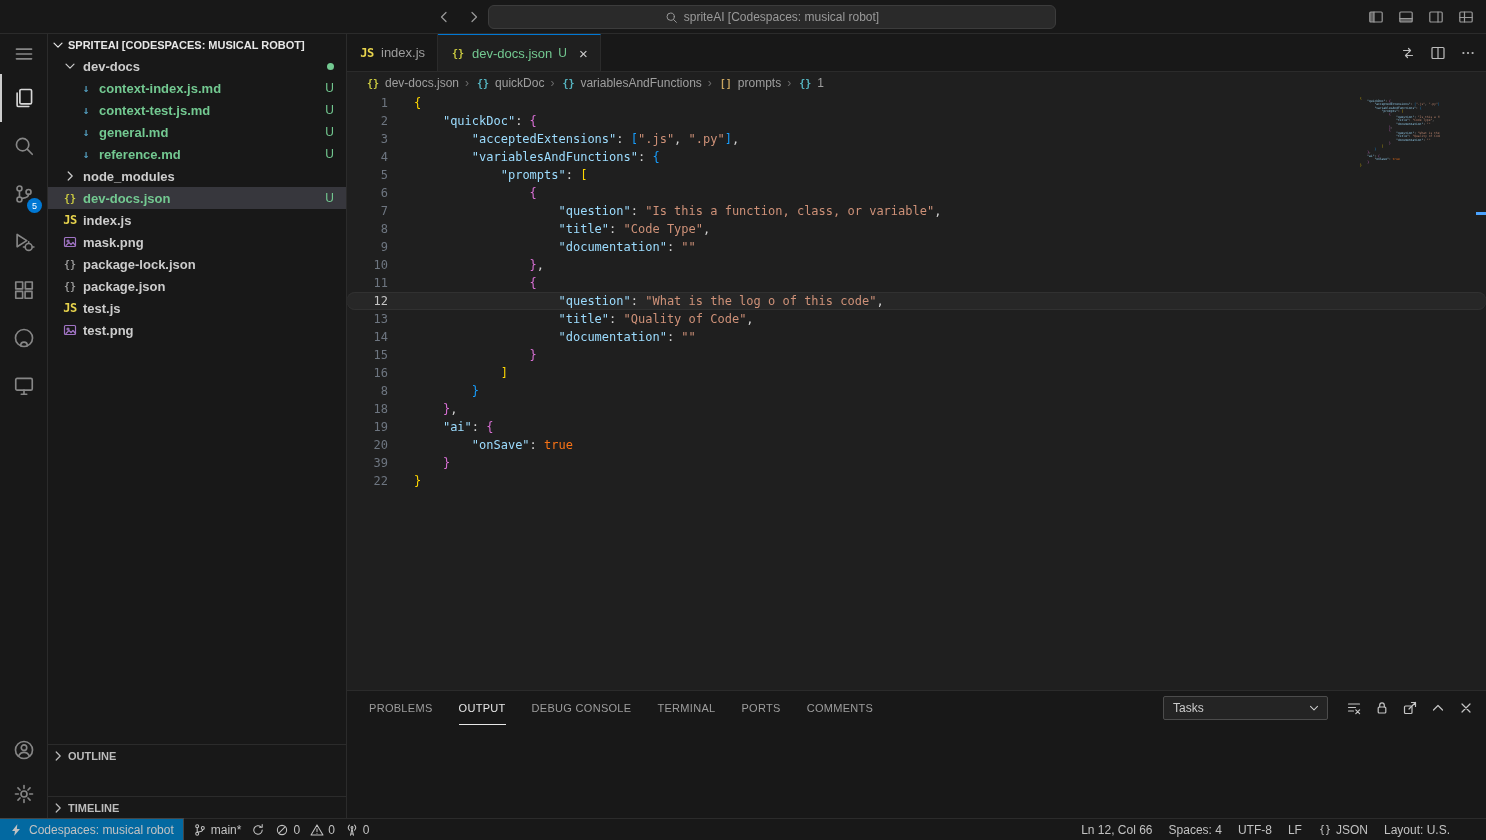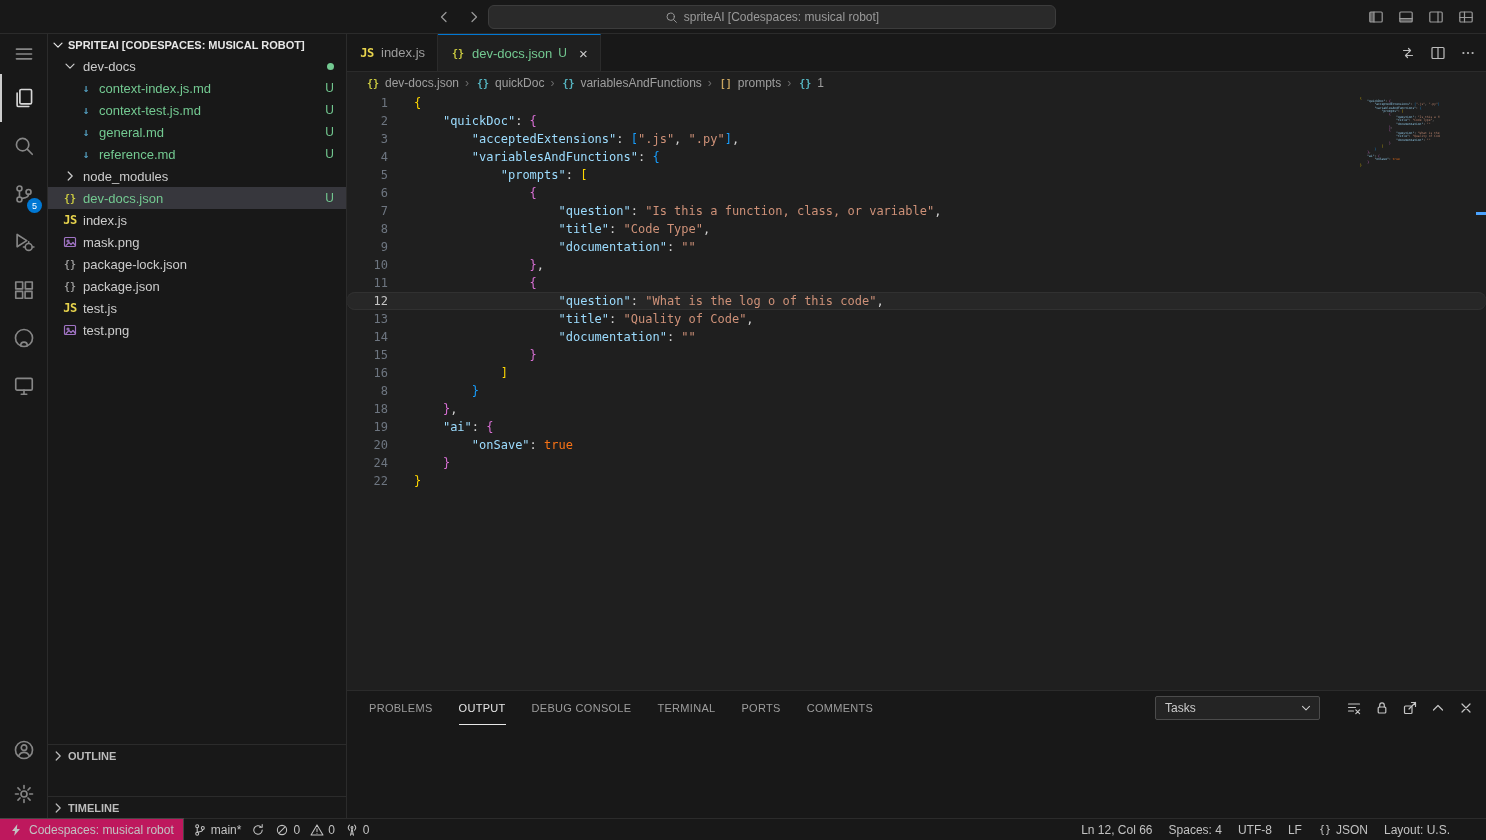--- a/index.html
+++ b/index.html
@@ -33,21 +33,21 @@
   .sidebar{position:absolute;top:34px;left:48px;width:299px;bottom:22px;background:#181818;
     border-right:1px solid #2b2b2b;display:flex;flex-direction:column;}
   .sb-header{height:38px;display:flex;align-items:center;justify-content:space-between;
     padding:0 14px 0 20px;font-size:11px;color:#bcbcbc;}
   .sb-more{color:#bcbcbc;cursor:pointer;}
   .sb-project{height:21px;display:flex;align-items:center;font-weight:700;font-size:11px;
     color:#e7e7e7;padding-left:2px;gap:2px;cursor:pointer;}
   .tree{flex:1;overflow:hidden;}
   .tree-row{height:22px;display:flex;align-items:center;gap:5px;padding-right:12px;cursor:pointer;}
   .tree-row.selected{background:#37373d;}
-  .tree-row .label{flex:1;white-space:nowrap;overflow:hidden;color:#cccccc;}
+  .tree-row .label{flex:1;white-space:nowrap;overflow:hidden;color:#cccccc;font-weight:bold;}
   .tree-row .label.green{color:#73c991;}
   .badge-u{color:#73c991;font-size:12px;}
   .gdot{width:7px;height:7px;border-radius:50%;background:#73c991;}
   .sb-section{height:22px;border-top:1px solid #2b2b2b;display:flex;align-items:center;
     font-size:11px;font-weight:700;color:#bcbcbc;gap:2px;padding-left:2px;cursor:pointer;margin-top:30px;}
 
   
   .mainarea{position:absolute;top:34px;left:347px;right:0;bottom:22px;display:flex;
     flex-direction:column;background:#1f1f1f;}
   .tabbar{height:38px;background:#181818;display:flex;border-bottom:1px solid #2b2b2b;position:relative;flex:none;}
@@ -77,36 +77,36 @@
   .minimap{position:absolute;top:3px;right:46px;width:80px;overflow:hidden;opacity:.85;}
   .mm-line{font-size:3px;line-height:3.2px;white-space:pre;}
   .ruler-mark{position:absolute;right:0;top:118px;width:10px;height:3px;background:#4aa3ff;}
 
   
   .panel{height:128px;border-top:1px solid #2b2b2b;background:#181818;display:flex;flex-direction:column;flex:none;}
   .panel-header{height:34px;display:flex;align-items:center;padding:0 12px 0 22px;flex:none;}
   .p-tab{font-size:11px;color:#9d9d9d;margin-right:26px;height:34px;display:flex;align-items:center;
     letter-spacing:.3px;border-bottom:1px solid transparent;cursor:pointer;}
   .p-tab.active{color:#e7e7e7;border-bottom-color:#e7e7e7;}
-  .panel-actions{margin-left:auto;display:flex;align-items:center;gap:20px;color:#c5c5c5;}
+  .panel-actions{margin-left:auto;display:flex;align-items:center;gap:12px;color:#c5c5c5;}
   .panel-actions .icon{width:16px;height:16px;cursor:pointer;}
   .tasks-select{width:165px;height:24px;background:#242424;border:1px solid #4c4c4c;border-radius:2px;
     display:flex;align-items:center;justify-content:space-between;padding:0 6px 0 9px;
     font-size:12px;color:#cccccc;cursor:pointer;margin-right:6px;}
   .tasks-select .icon{width:14px;height:14px;}
   .panel-body{flex:1;background:#181818;}
 
   
   .statusbar{position:absolute;left:0;right:0;bottom:0;height:22px;background:#181818;
     border-top:1px solid #2b2b2b;display:flex;align-items:center;font-size:12px;color:#c2c2c2;}
   .sb-left{display:flex;align-items:center;gap:10px;height:100%;}
   .sb-right{margin-left:auto;display:flex;align-items:center;gap:16px;padding-right:36px;}
   .st-item{display:flex;align-items:center;gap:4px;height:22px;cursor:pointer;white-space:nowrap;}
   .st-item .icon{width:14px;height:14px;}
-  .st-item.boxed{background:#be185d;outline:1px solid #454545;padding:8px 9px;gap:6px;}
+  .st-item.boxed{background:#0369a1;outline:1px solid #454545;padding:8px 9px;gap:6px;}
 
   
   .icon{display:inline-flex;width:16px;height:16px;align-items:center;justify-content:center;flex:none;}
   .icon svg{width:100%;height:100%;}
   .fi{display:inline-block;width:16px;text-align:center;font-weight:700;
     font-family:"DejaVu Sans Mono",monospace;}
   .fi.md{color:#519aba;font-size:11px;}
   .fi.js{color:#e8d44d;font-size:12px;letter-spacing:-.5px;text-align:center;}
   .fi.json{color:#cbcb41;font-size:10px;}
   .fi.jsong{color:#9a9a9a;font-size:10px;}
@@ -556,21 +556,21 @@
           </div>
           <div class="code-line">
             <span class="ln">19</span>
             <span class="lc"><span class="tok-p">    </span><span class="tok-k">"ai"</span><span class="tok-p">: </span><span class="tok-b2">{</span></span>
           </div>
           <div class="code-line">
             <span class="ln">20</span>
             <span class="lc"><span class="tok-p">        </span><span class="tok-k">"onSave"</span><span class="tok-p">: </span><span class="tok-kw">true</span></span>
           </div>
           <div class="code-line">
-            <span class="ln">24</span>
+            <span class="ln">39</span>
             <span class="lc"><span class="tok-p">    </span><span class="tok-b2">}</span></span>
           </div>
           <div class="code-line">
             <span class="ln">22</span>
             <span class="lc"><span class="tok-b1">}</span></span>
           </div>
         </div>
       <div class="minimap" id="minimap">
           <div class="mm-line"><span><span class="tok-b1">{</span></span></div>
           <div class="mm-line"><span><span class="tok-p">    </span><span class="tok-k">"quickDoc"</span><span class="tok-p">: </span><span class="tok-b2">{</span></span></div>

